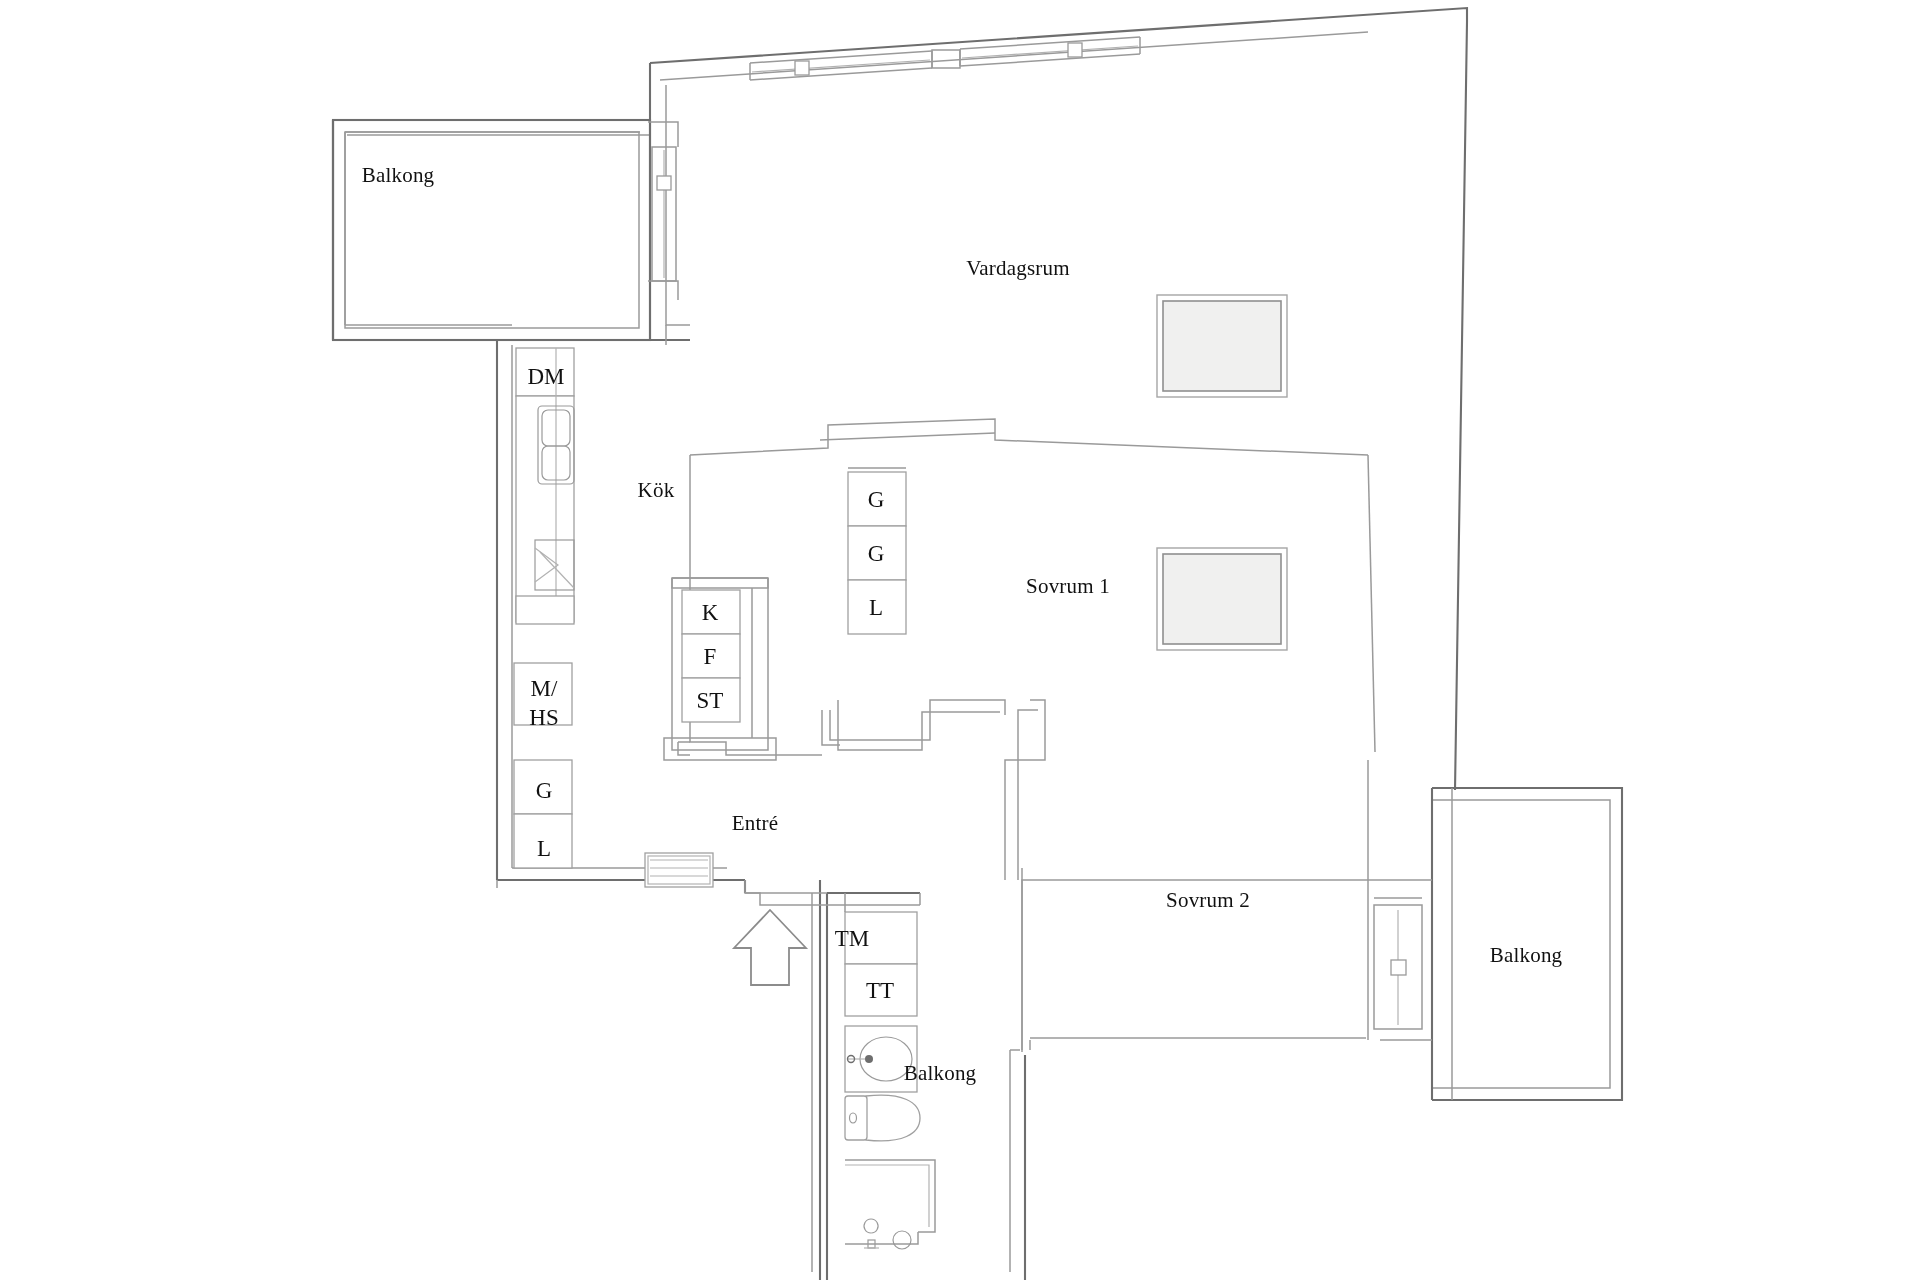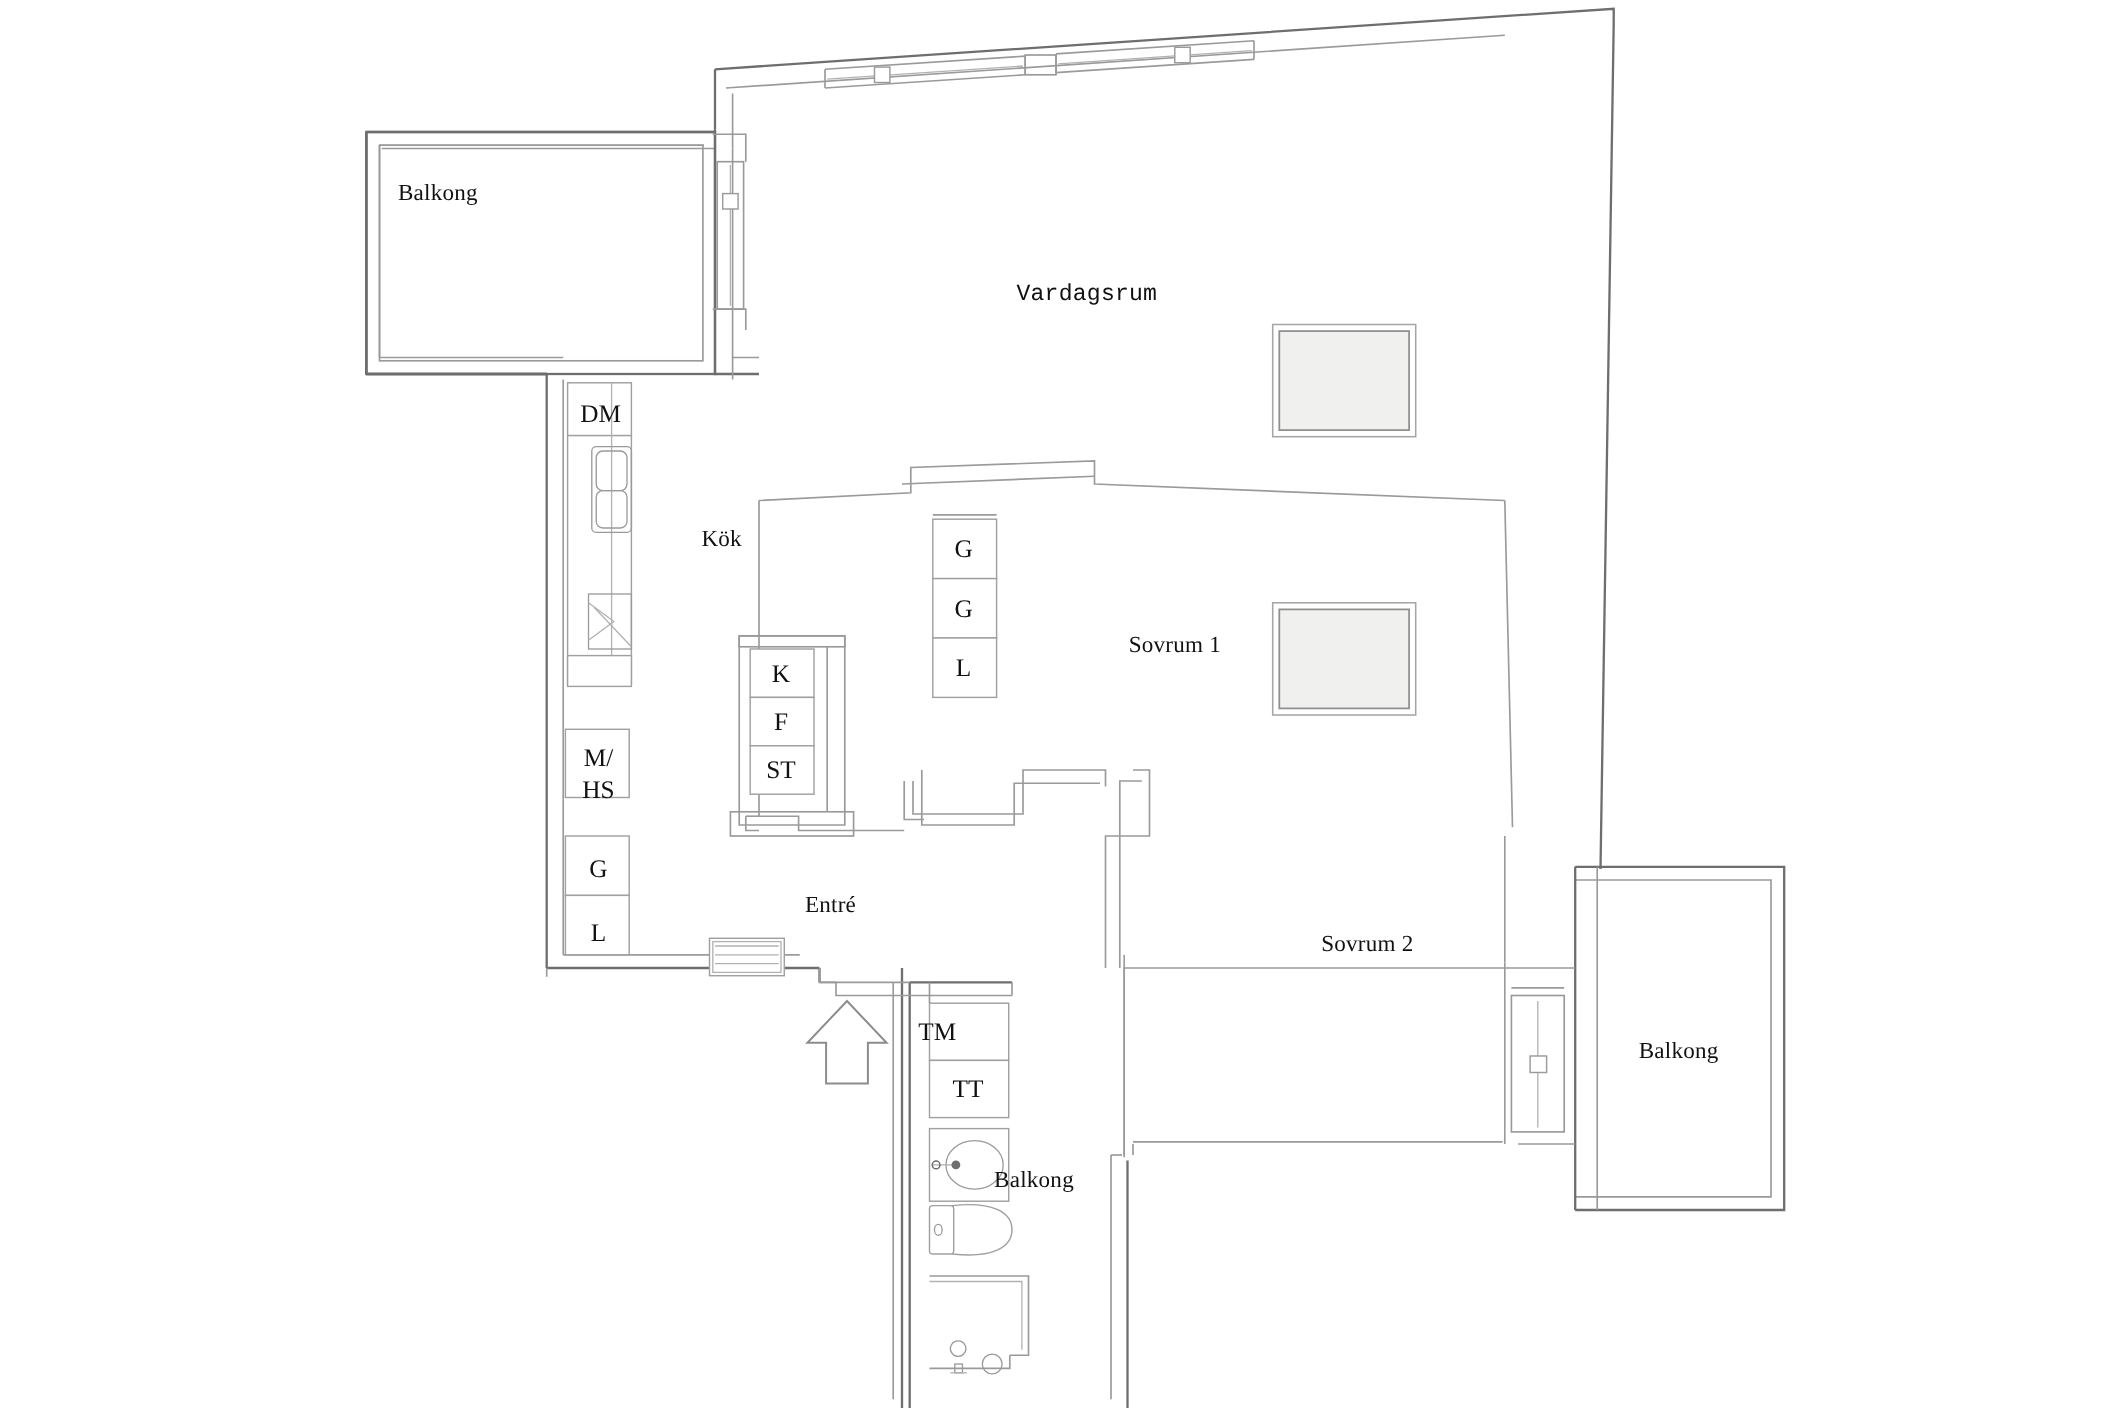--- a/index.html
+++ b/index.html
@@ -297,29 +297,29 @@
       <path class="wall-thin" d="M 745,893 L 760,893 L 760,905 L 920,905"></path>
       <path class="wall-thin" d="M 845,893 L 845,912"></path>
       <path class="wall-thin" d="M 920,893 L 920,905"></path>
       <path class="wall-thin" d="M 497,880 L 497,888"></path>
     </g>
 
   </svg>
 
   <div class="room-label" style="left:398px; top:175px;">Balkong</div>
 
-  <div class="room-label" style="left:988px; top:268px;font-family:Liberation Mono, monospace;">Vardagsrum</div>
+  <div class="room-label" style="left:1018px; top:268px;">Vardagsrum</div>
 
   <div class="room-label" style="left:656px; top:462px;margin-top:28px;">Kök</div>
 
   <div class="room-label" style="left:1068px; top:586px;text-align:center;">Sovrum 1</div>
 
   <div class="room-label" style="left:755px; top:823px;text-align:right;">Entré</div>
 
-  <div class="room-label" style="left:1208px; top:858px;margin-left:35px;">Sovrum 2</div>
+  <div class="room-label" style="left:1208px; top:900px;">Sovrum 2</div>
 
   <div class="room-label" style="left:940px; top:1073px;">Balkong</div>
 
   <div class="room-label" style="left:1526px; top:955px;">Balkong</div>
 
   <div class="unit-label" style="left:546px; top:377px;">DM</div>
 
   <div class="unit-label" style="left:544px; top:704px;">
     <span>M/</span><br>
     <span>HS</span>

